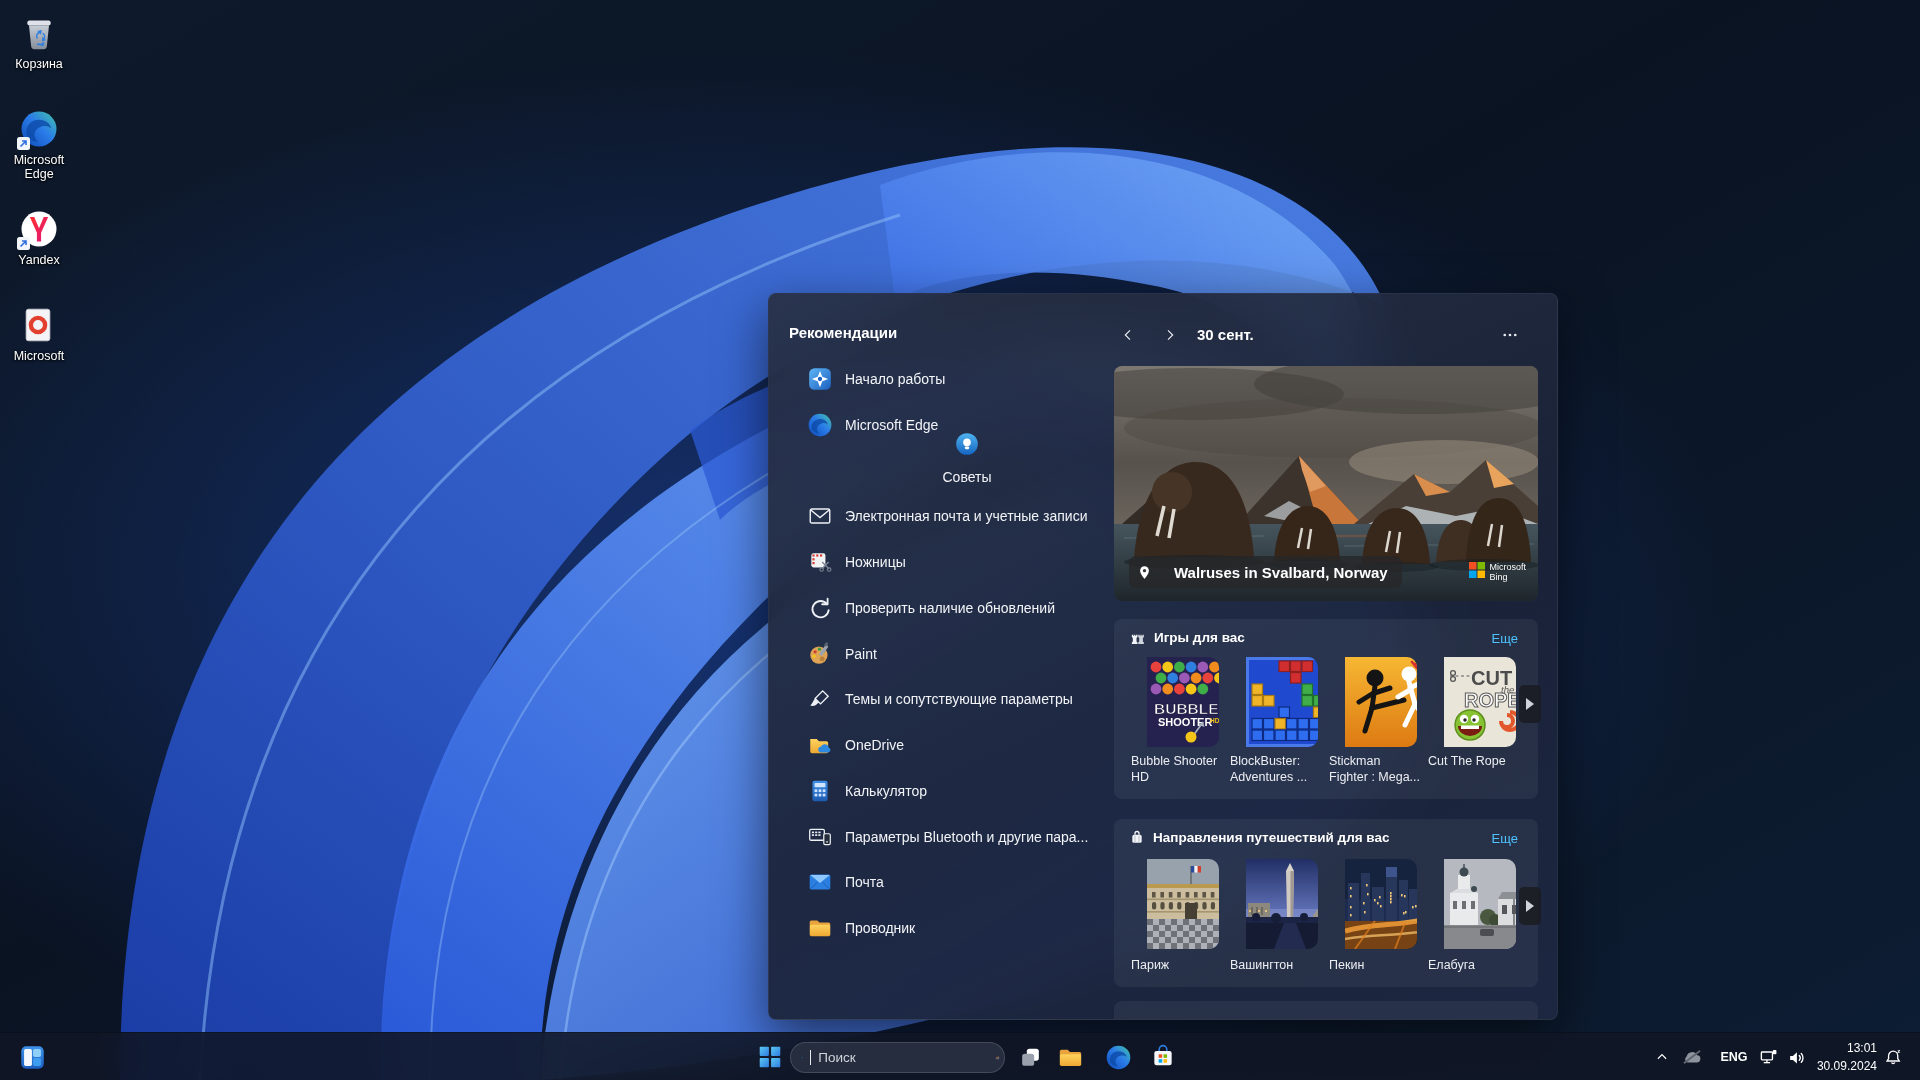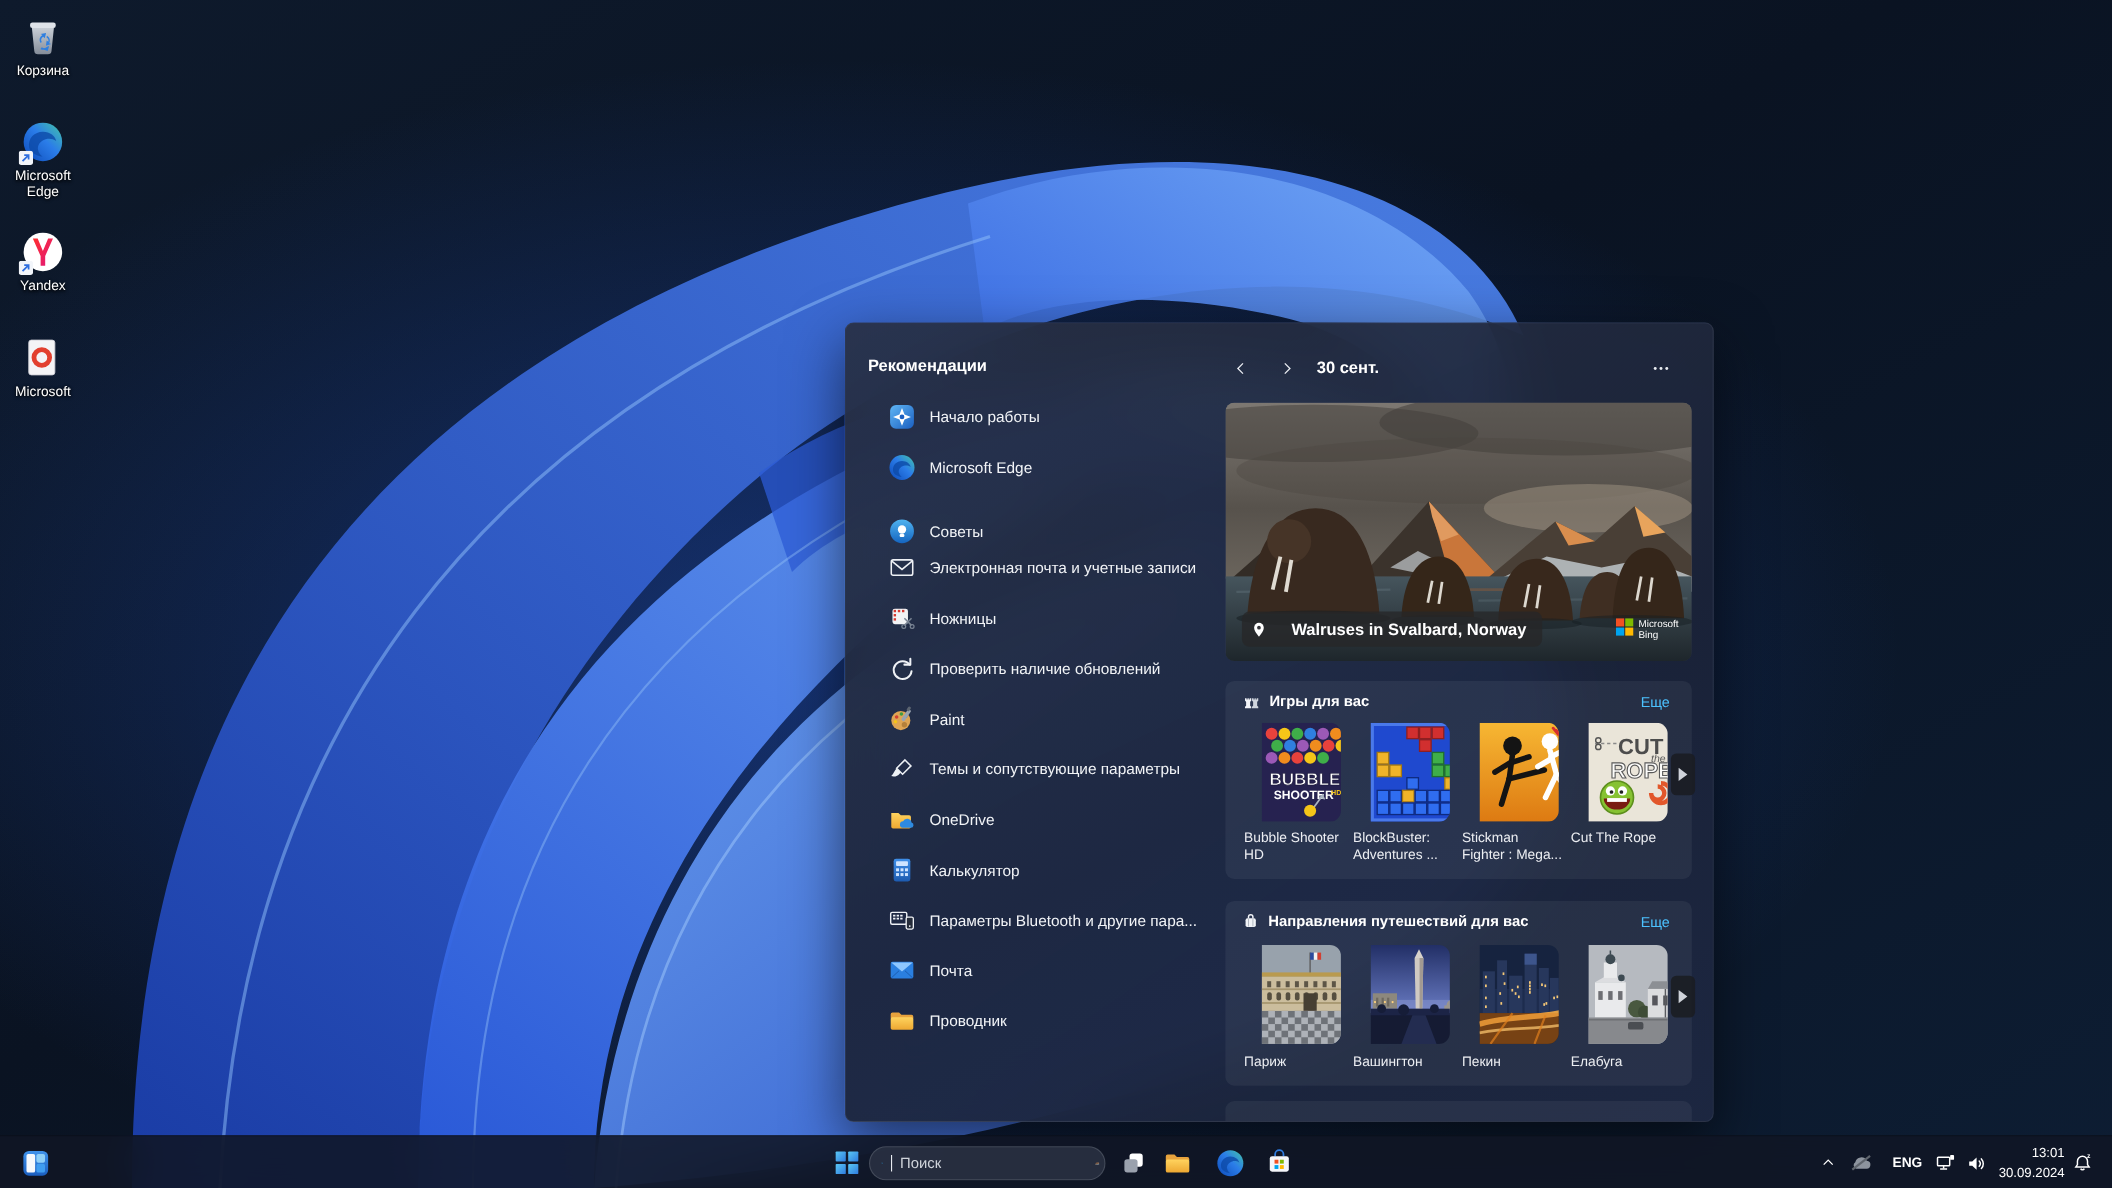--- a/index.html
+++ b/index.html
@@ -243,21 +243,21 @@
       <div class="rec-row" style="top: 107.75px;">
         <span class="ric">
             <svg width="100%" height="100%" viewBox="0 0 48 48">
               <circle cx="24" cy="24" r="21" fill="url(#gEdge)"></circle>
               <path d="M9 30c-1.5-10 6-17 15-17 8 0 13.5 5 14.5 10-3.5-2.5-7.5-3-11.5-2-6 1.6-9.5 7-8.2 12 .8 3 2.2 5 4.7 7-7.5-1.2-13.5-4.5-14.5-10z" fill="#0d4aa8" opacity=".8"></path>
             </svg>
           </span>
         <span class="rlb">Microsoft Edge</span>
       </div>
 
-      <div class="rec-row" style="top: 166px;">
+      <div class="rec-row" style="top: 137px; flex-direction: column;">
         <span class="ric">
             <svg width="100%" height="100%" viewBox="0 0 48 48">
               <circle cx="24" cy="24" r="20" fill="url(#gTips)"></circle>
               <circle cx="24" cy="21" r="7" fill="#fff"></circle>
               <rect x="20" y="28.5" width="8" height="5" rx="2" fill="#fff"></rect>
             </svg>
           </span>
         <span class="rlb">Советы</span>
       </div>
 

